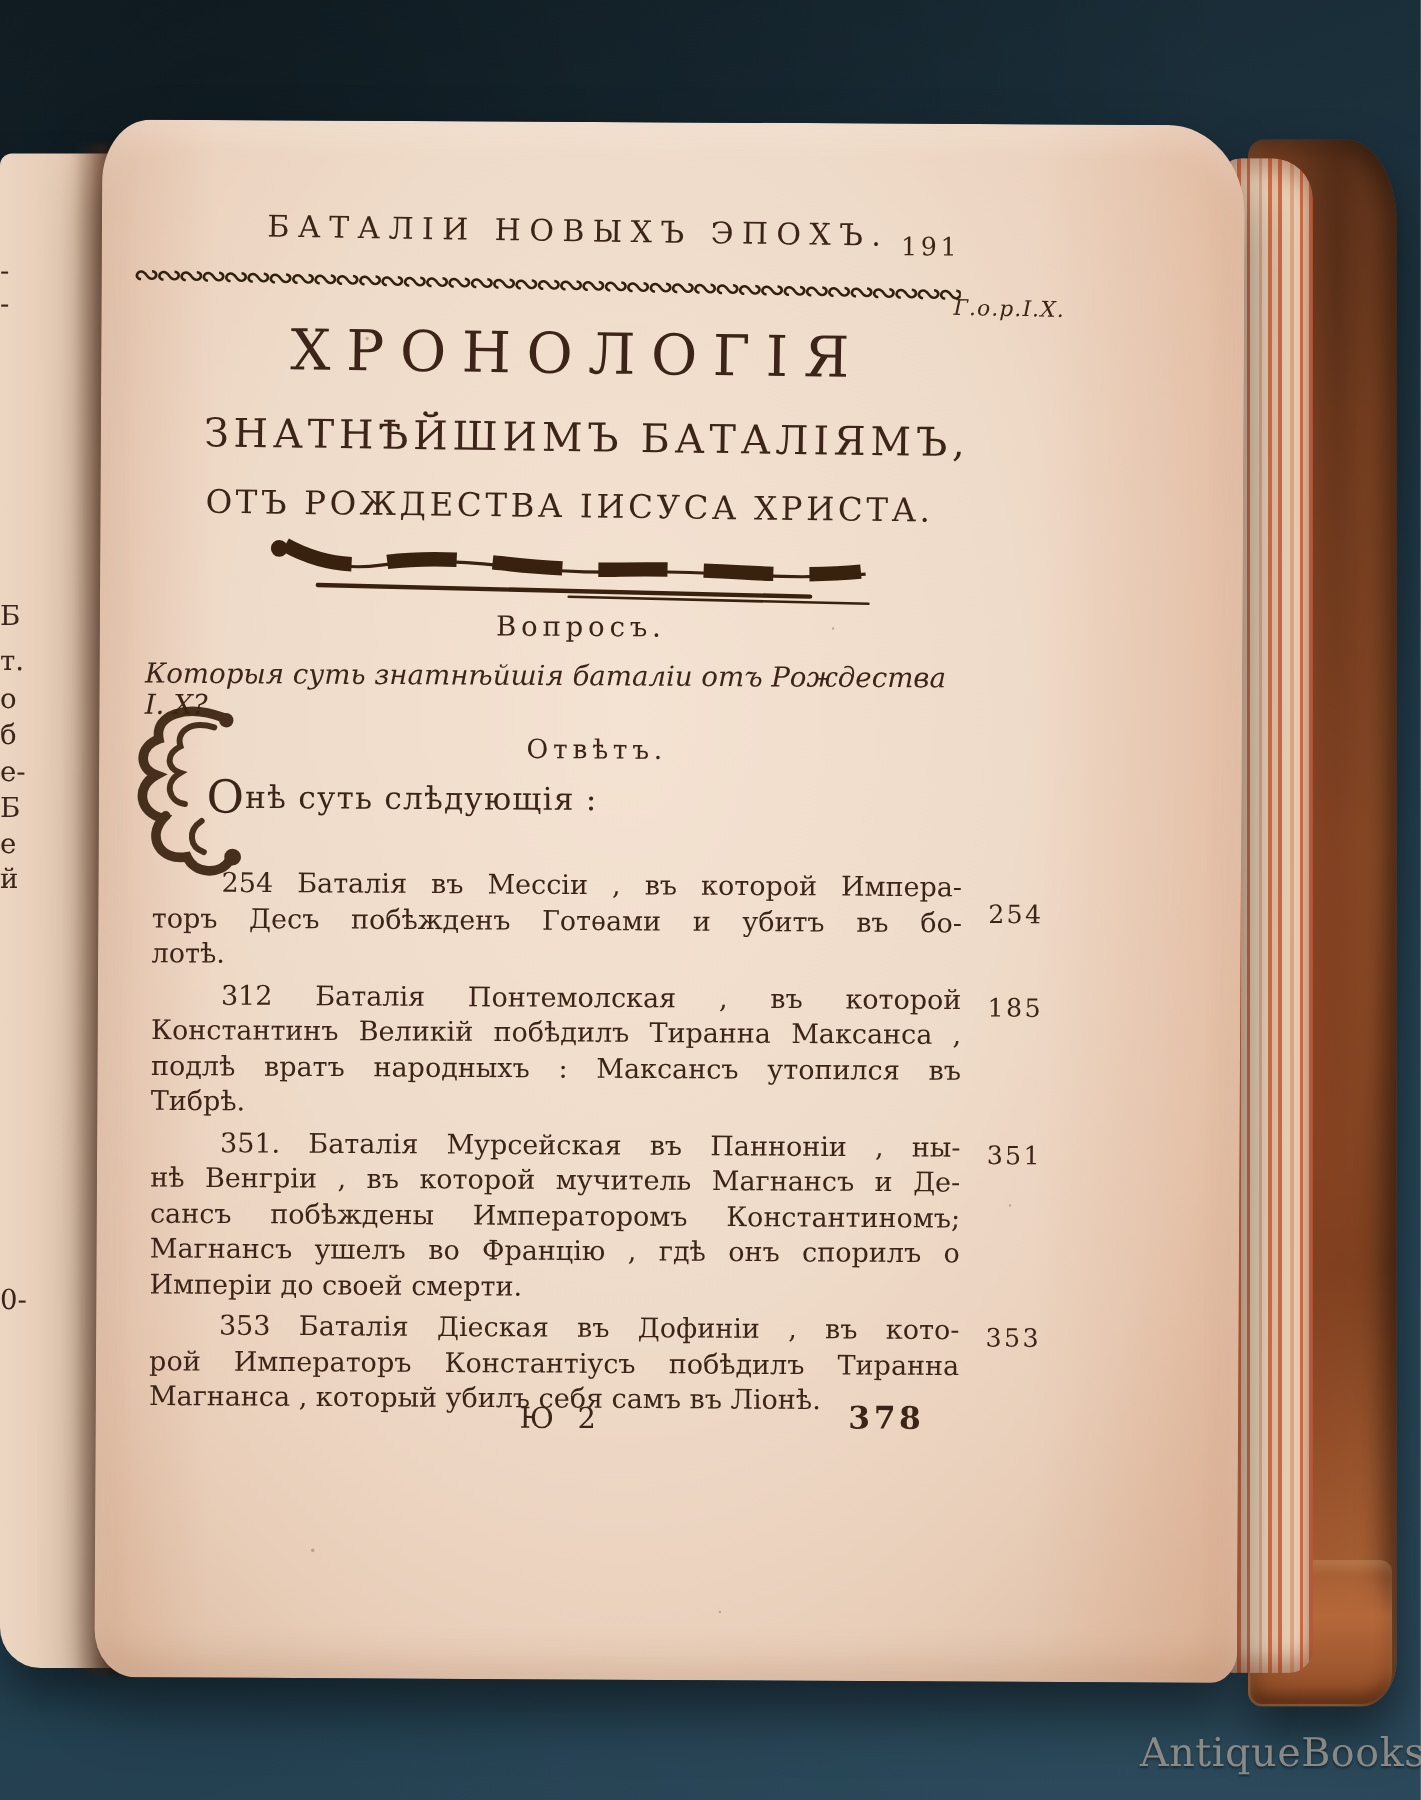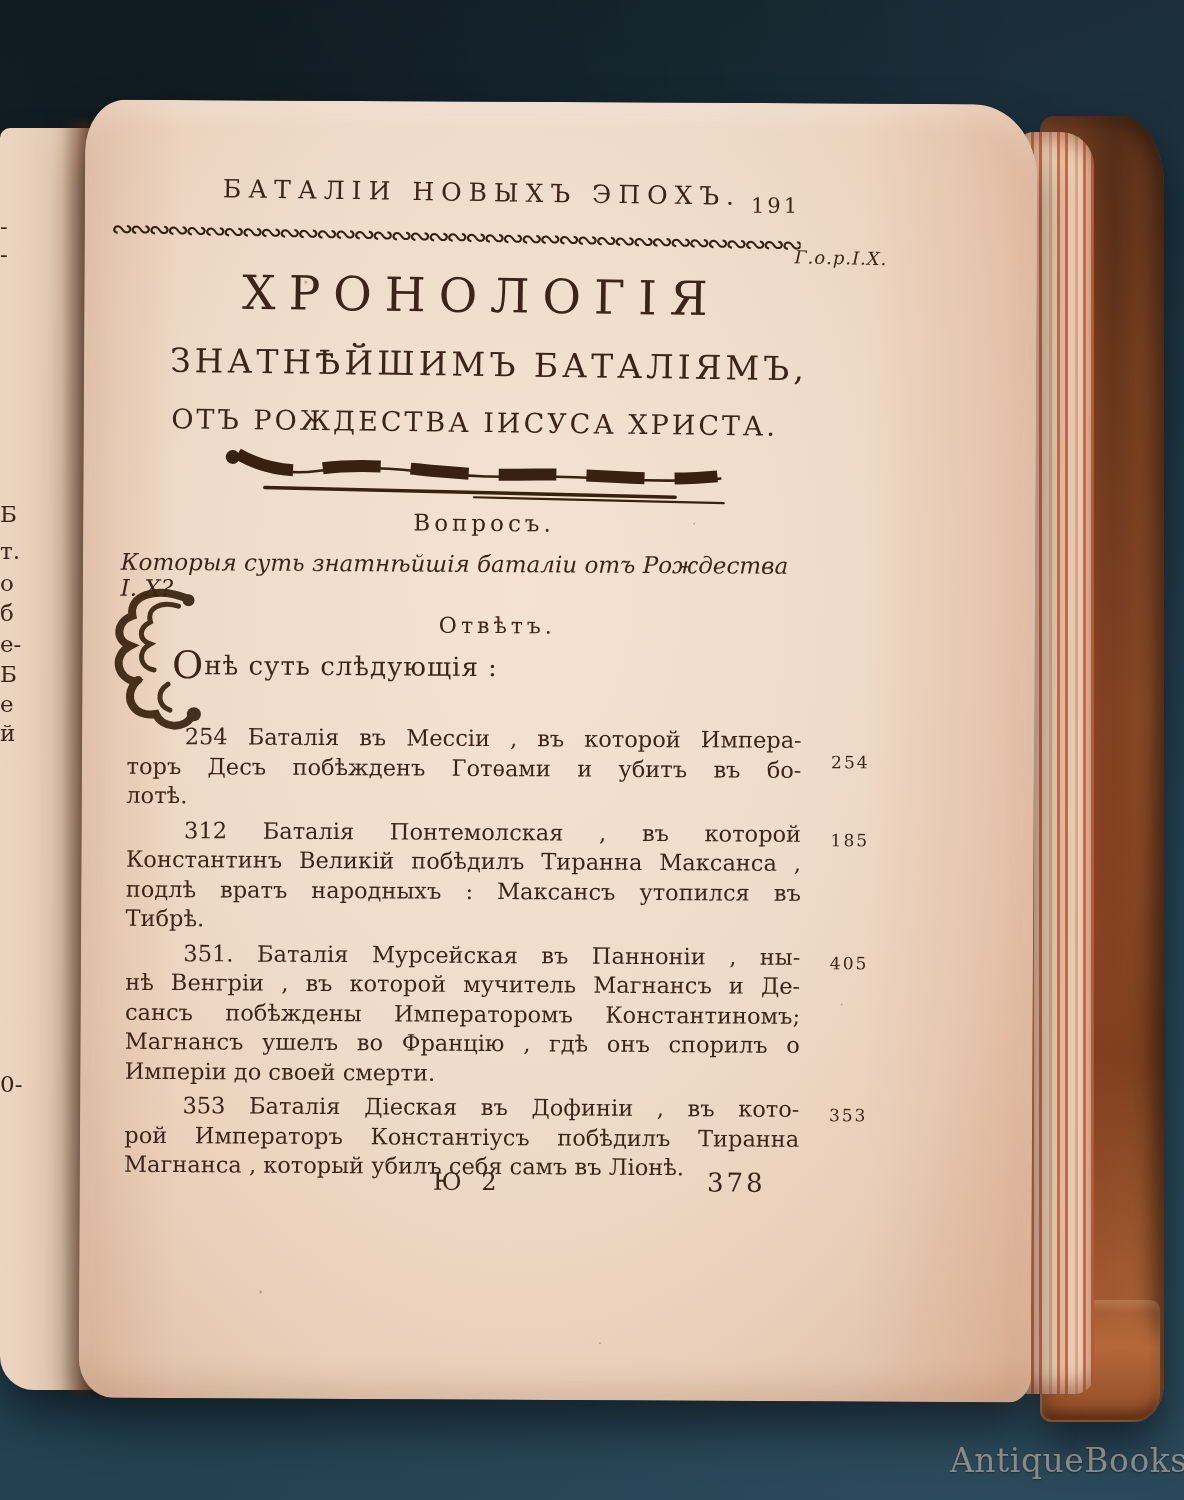--- a/index.html
+++ b/index.html
@@ -75,24 +75,24 @@
   .q-text{top:549px;left:8px;width:690px;font-size:23px;font-style:italic;}
   .ornament{top:584px;left:-4px;}
   .a-heading{top:611px;left:18px;font-size:22px;letter-spacing:4px;}
   .a-intro{top:650px;left:60px;font-size:26px;letter-spacing:1px;}
   .a-intro .initial{font-size:38px;line-height:26px;vertical-align:-4px;}
   .entries{top:722px;left:15px;width:675px;font-size:22.5px;line-height:29.5px;}
   .entry{position:relative;margin-bottom:5px;}
   .entry .line{text-align:justify;text-align-last:justify;}
   .entry .line.first{text-indent:58px;}
   .entry .line.last{text-align:left;text-align-last:left;}
-  .margin-num{position:absolute;right:-68px;top:6px;font-size:17px;letter-spacing:2px;}
+  .margin-num{position:absolute;right:-68px;top:6px;font-size:21px;letter-spacing:2px;}
   .entry:first-child .margin-num{top:22px;}
   .signature{top:1166px;left:324px;font-size:24px;letter-spacing:6px;}
-  .footer-number{top:1164px;left:598px;font-size:26px;letter-spacing:3px;}
+  .footer-number{top:1164px;left:598px;font-size:26px;letter-spacing:3px;font-weight:bold;}
   
   .fragments{position:absolute;left:0;top:0;width:40px;height:1400px;color:#38231730;color:#3a251a;}
   .frag{position:absolute;left:0;font-size:23px;line-height:23px;}
   
   .watermark{
     position:absolute;left:950px;top:1441px;font-size:33px;color:#9b968e;opacity:.85;
     font-family:"DejaVu Serif", serif;letter-spacing:.5px;text-shadow:0 1px 2px rgba(0,0,0,.5);
   }
   svg .ink{fill:#38220f;}
   svg .ink-s{stroke:#38220f;}
@@ -161,21 +161,21 @@
         <div class="line">подлѣ вратъ народныхъ : Максансъ утопился въ</div>
         <div class="line last">Тибрѣ.</div>
         <span class="margin-num">185</span>
       </div>
       <div class="entry">
         <div class="line first">351. Баталія Мурсейская въ Панноніи , ны-</div>
         <div class="line">нѣ Венгріи , въ которой мучитель Магнансъ и Де-</div>
         <div class="line">сансъ побѣждены Императоромъ Константиномъ;</div>
         <div class="line">Магнансъ ушелъ во Францію , гдѣ онъ спорилъ о</div>
         <div class="line last">Имперіи до своей смерти.</div>
-        <span class="margin-num">405</span>
+        <span class="margin-num">351</span>
       </div>
       <div class="entry">
         <div class="line first">353 Баталія Діеская въ Дофиніи , въ кото-</div>
         <div class="line">рой Императоръ Константіусъ побѣдилъ Тиранна</div>
         <div class="line last">Магнанса , который убилъ себя самъ въ Ліонѣ.</div>
         <span class="margin-num">353</span>
       </div>
     </div>
 
   <div class="abs signature">Ю 2</div>

